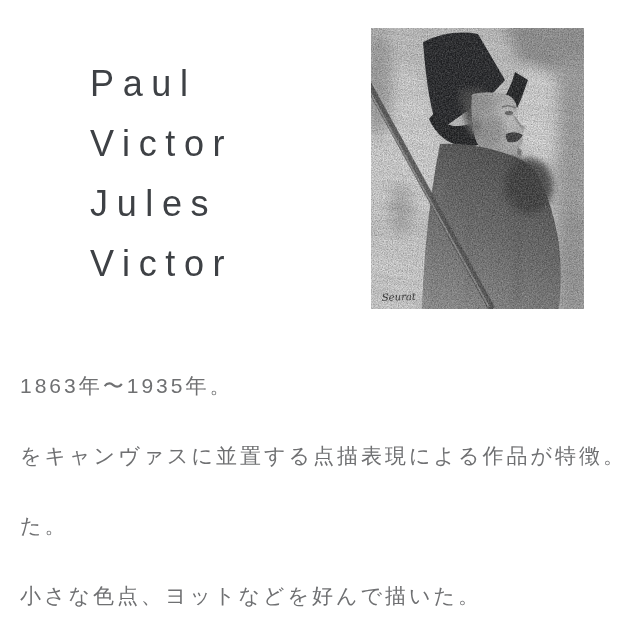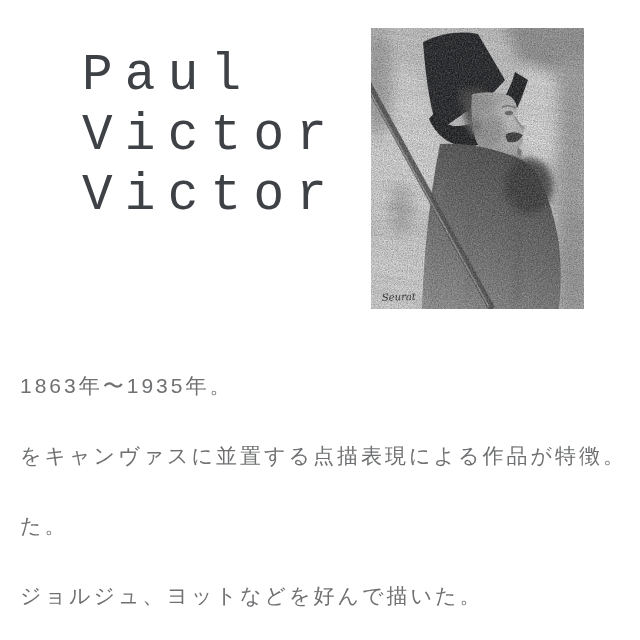--- a/index.html
+++ b/index.html
@@ -1,23 +1,23 @@
 <!DOCTYPE html>
 <html><head>
 <meta charset="utf-8">
 <style>
   html, body { margin:0; padding:0; background:#ffffff; }
   .page {
     position:relative; width:640px; height:640px; background:#ffffff;
     font-family:"Liberation Sans","DejaVu Sans",sans-serif; overflow:hidden;
   }
   .artist-name {
-    position:absolute; left:78px; top:42px; margin:4px;
-    font-size:51px; line-height:60px; font-weight:300;
-    letter-spacing:0.24em; color:#3e4145; white-space:nowrap;font-family:Liberation Mono, monospace;
+    position:absolute; left:78px; top:42px; margin:12px;
+    font-size:36px; line-height:60px; font-weight:300;
+    letter-spacing:0.24em; color:#3e4145; white-space:nowrap;
   }
   .name-line { display:block; }
   .portrait {
     position:absolute; left:371px; top:28px; width:213px; height:281px; margin:0;
   }
   .portrait svg { display:block; width:213px; height:281px; }
   .bio {
     position:absolute; left:20px; top:332px; width:612px;
     font-size:21px; line-height:33px; letter-spacing:3px;
     color:#6f7072; font-weight:300;
@@ -25,20 +25,21 @@
   .bio-line { display:block; white-space:nowrap;margin-top:37px; }
 </style>
 </head>
 <body>
 
 <div class="page">
 
   <h1 class="artist-name">
     <span class="name-line">Paul</span>
     <span class="name-line">Victor</span>
+    <span class="name-line">Jules</span>
     <span class="name-line">Victor</span>
   </h1>
 
   <figure class="portrait">
     <svg viewBox="0 0 213 281" xmlns="http://www.w3.org/2000/svg">
       <defs>
         <linearGradient id="coatG" x1="0.6" y1="0" x2="0.15" y2="1">
           <stop offset="0" stop-color="#4a4a4a"></stop>
           <stop offset="0.5" stop-color="#6a6a6a"></stop>
           <stop offset="1" stop-color="#909090"></stop>
@@ -132,16 +133,16 @@
         <rect width="213" height="281" filter="url(#grainD)" opacity="0.33"></rect>
         <rect width="213" height="281" filter="url(#grainL)" opacity="0.26"></rect>
       </g>
     </svg>
   </figure>
 
   <div class="bio" lang="ja">
     <span class="bio-line">1863年〜1935年。</span>
     <span class="bio-line">をキャンヴァスに並置する点描表現による作品が特徴。</span>
     <span class="bio-line">た。</span>
-    <span class="bio-line">ジョルジュ、ヨットなどを好んで描いた。</span>
+    <span class="bio-line">小さな色点、ヨットなどを好んで描いた。</span>
   </div>
 
 </div>
 
 </body></html>

